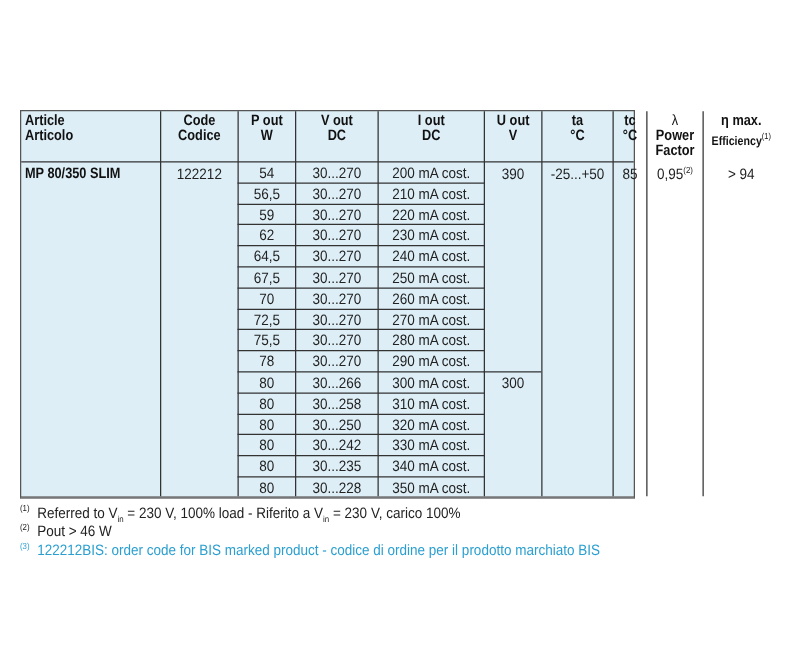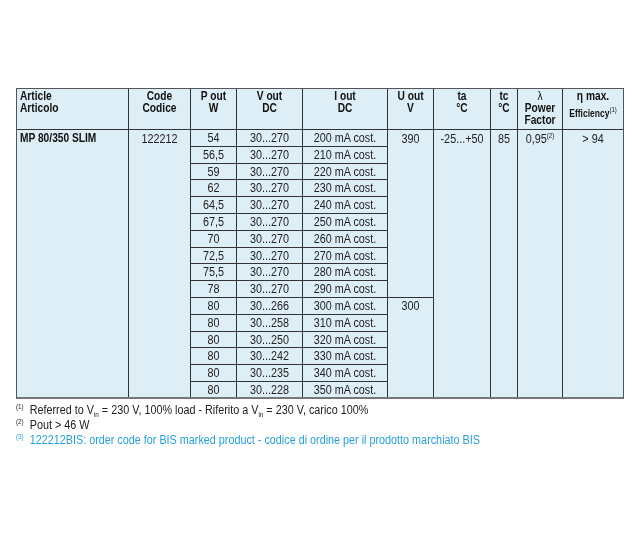--- a/index.html
+++ b/index.html
@@ -1,17 +1,17 @@
 <!DOCTYPE html>
 <html><head>
 <meta charset="utf-8">
 <style>
   html, body { margin: 0; padding: 0; background: #ffffff; }
   body { width: 640px; height: 533px; position: relative; font-family: "Liberation Sans", sans-serif; overflow: hidden; }
-  .tbl { position: absolute; left: 16px; top: 88px; width: 608px; height: 311px; background: #ddeef6; border: 1px solid #555; border-bottom: 2px solid #777; box-sizing: border-box; padding-left: 44px; }
+  .tbl { position: absolute; left: 16px; top: 88px; width: 492px; height: 311px; background: #ddeef6; border: 1px solid #555; border-bottom: 2px solid #777; box-sizing: border-box; padding-left: 44px; }
   .vline { position: absolute; top: 0; bottom: 0; width: 1px; background: #333; }
   .hline { position: absolute; height: 1px; background: #333; }
   .hdr { position: absolute; top: 1px; font-weight: bold; font-size: 12px; line-height: 12px; color: #111; transform: scaleX(0.85); transform-origin: left top; }
   .hdr.c { text-align: center; transform-origin: center top; }
   .cell { position: absolute; font-size: 12px; color: #222; text-align: center; transform: scaleX(0.9); transform-origin: center top; white-space: nowrap; }
   .foot { position: absolute; left: 16px; font-size: 12px; color: #222; transform: scaleX(0.9); transform-origin: left top; white-space: nowrap; }
   .foot.blue { color: #2a9fd0; }
   .foot sup { font-size: 7px; vertical-align: 5px; }
   .foot sub { font-size: 7px; }
   .sup { font-size: 7px; vertical-align: 5px; }

